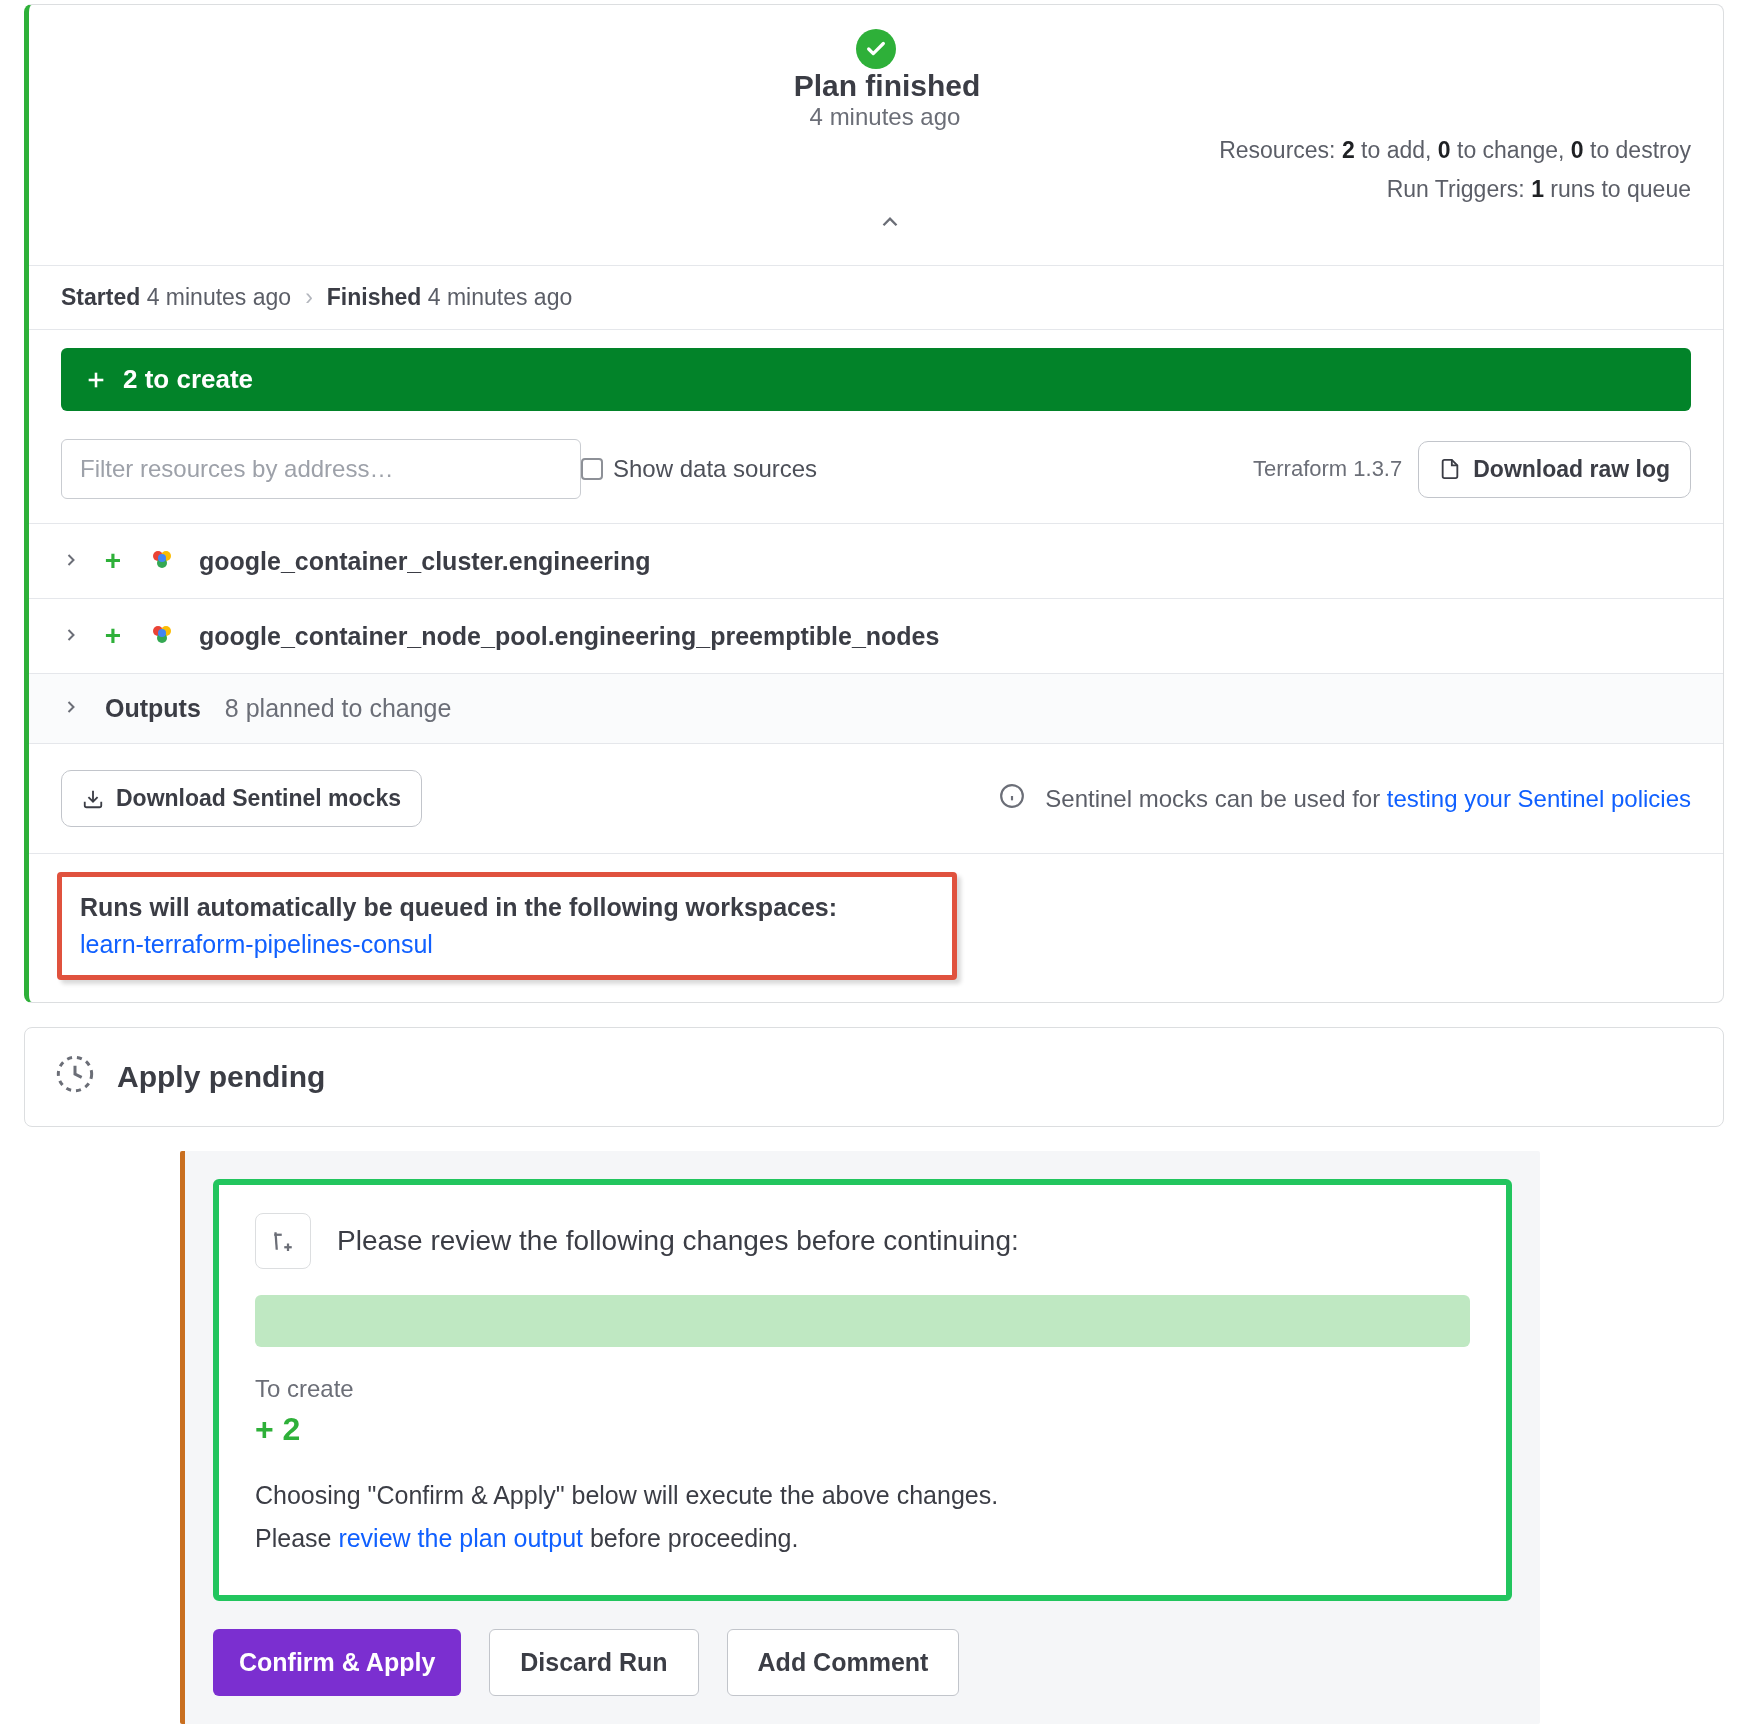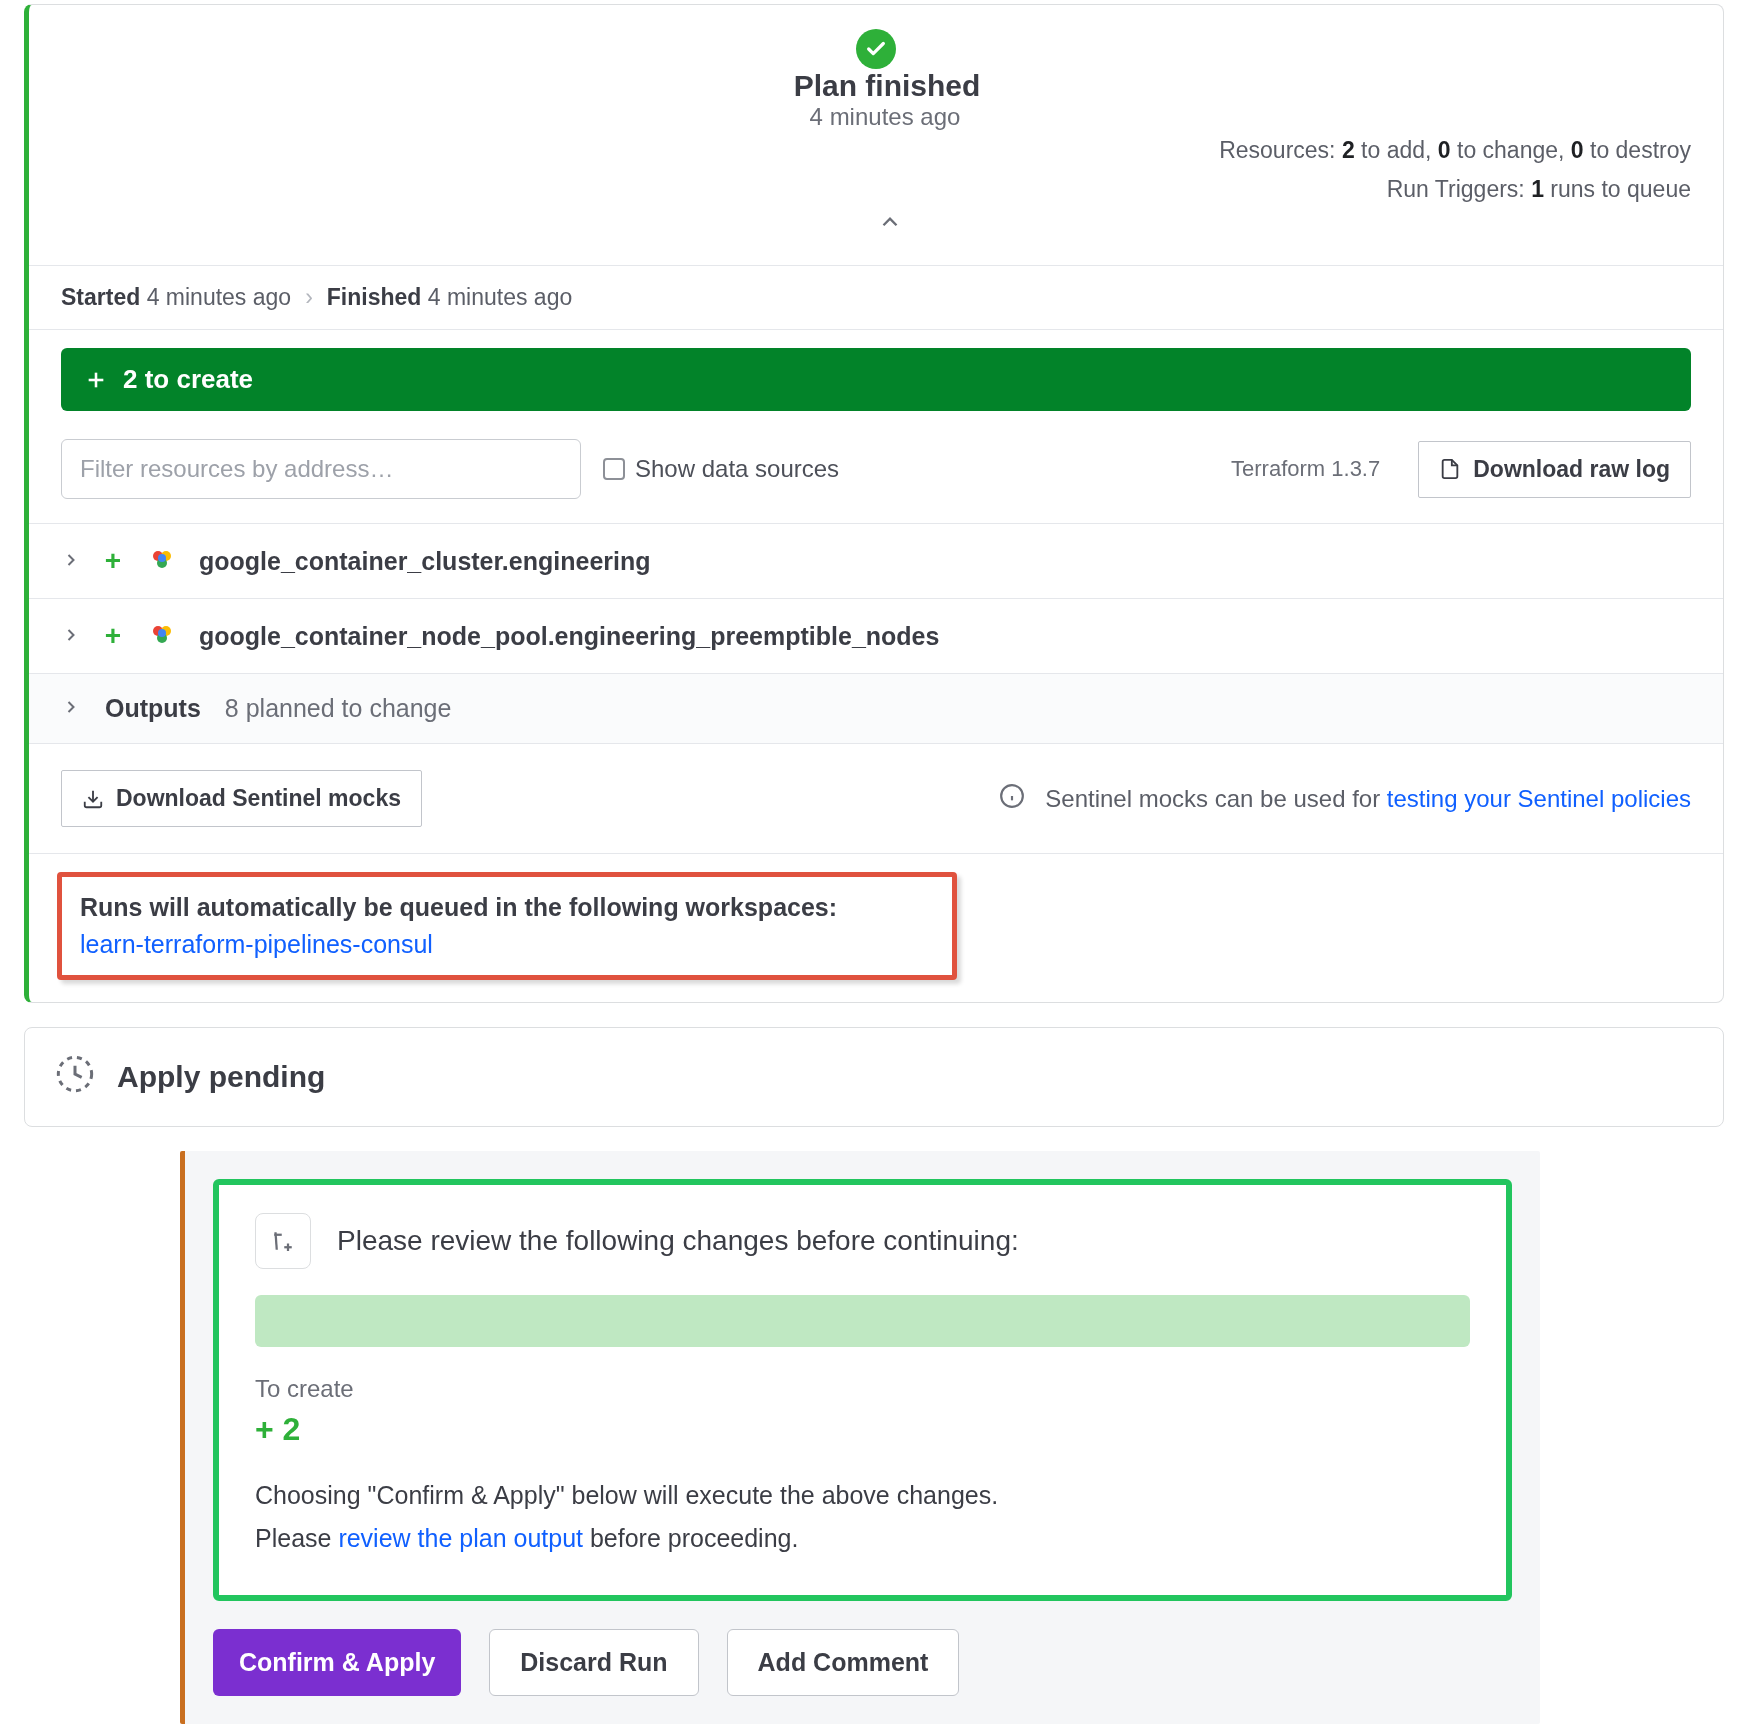--- a/index.html
+++ b/index.html
@@ -32,32 +32,32 @@
   .collapse-chev { margin-left: 28px; color: #6b6e77; cursor:pointer;}
   .divider { border-top: 1px solid #e5e7eb; }
   .started-row { display: flex; align-items: center; gap: 14px; padding: 18px 32px; color: #5b5e67; font-size: 23px;}
   .started-row b { color: #3b3d45; font-weight: 700; }
   .chev-sep { color: #b3b6bd; }
   .create-bar {
     margin: 18px 32px; background: #028329; color: #fff; border-radius: 6px;
     padding: 16px 24px; display: flex; align-items: center; gap: 16px;
     font-weight: 700; font-size: 26px;
   }
-  .filter-row { display: flex; align-items: center; gap: 22px; padding: 10px 32px 24px 32px; }
+  .filter-row { display: flex; align-items: center; padding: 10px 32px 24px 32px; }
   .filter-input {
     border: 1px solid #c9ccd1; border-radius: 6px; height: 60px; width: 520px;
     padding: 0 18px; font-size: 24px; color: #3b3d45;
   }
   .filter-input::placeholder { color: #9da1a9; }
   .checkbox-wrap { display:flex; align-items:center; gap:10px; color:#4d5059; font-size:24px;}
   .chk { width:22px; height:22px; border:2px solid #8d9097; border-radius:4px; }
   .spacer { flex:1; }
   .tf-version { color:#6b6e77; font-size:22px; margin-right: 16px;}
   .btn-outline {
-    border: 1px solid #c2c5cb; border-radius: 2px; background:#fff; color:#3b3d45;
+    border: 1px solid #c2c5cb; border-radius: 10px; background:#fff; color:#3b3d45;
     padding: 14px 20px; font-size: 23px; font-weight:600; display:inline-flex; align-items:center; gap:12px; cursor:pointer;
   }
   .resource-row {
     border-top: 1px solid #e5e7eb; padding: 20px 32px; display:flex; align-items:center; gap:20px;
     font-size: 25px; color:#3b3d45; cursor:pointer;
   }
   .resource-row .name { font-weight:600; }
   .chev-right { color:#6b6e77; }
   .plus-green { color:#2eb039; font-size:28px; font-weight:700; width:24px; text-align:center;}
   .outputs-row {

